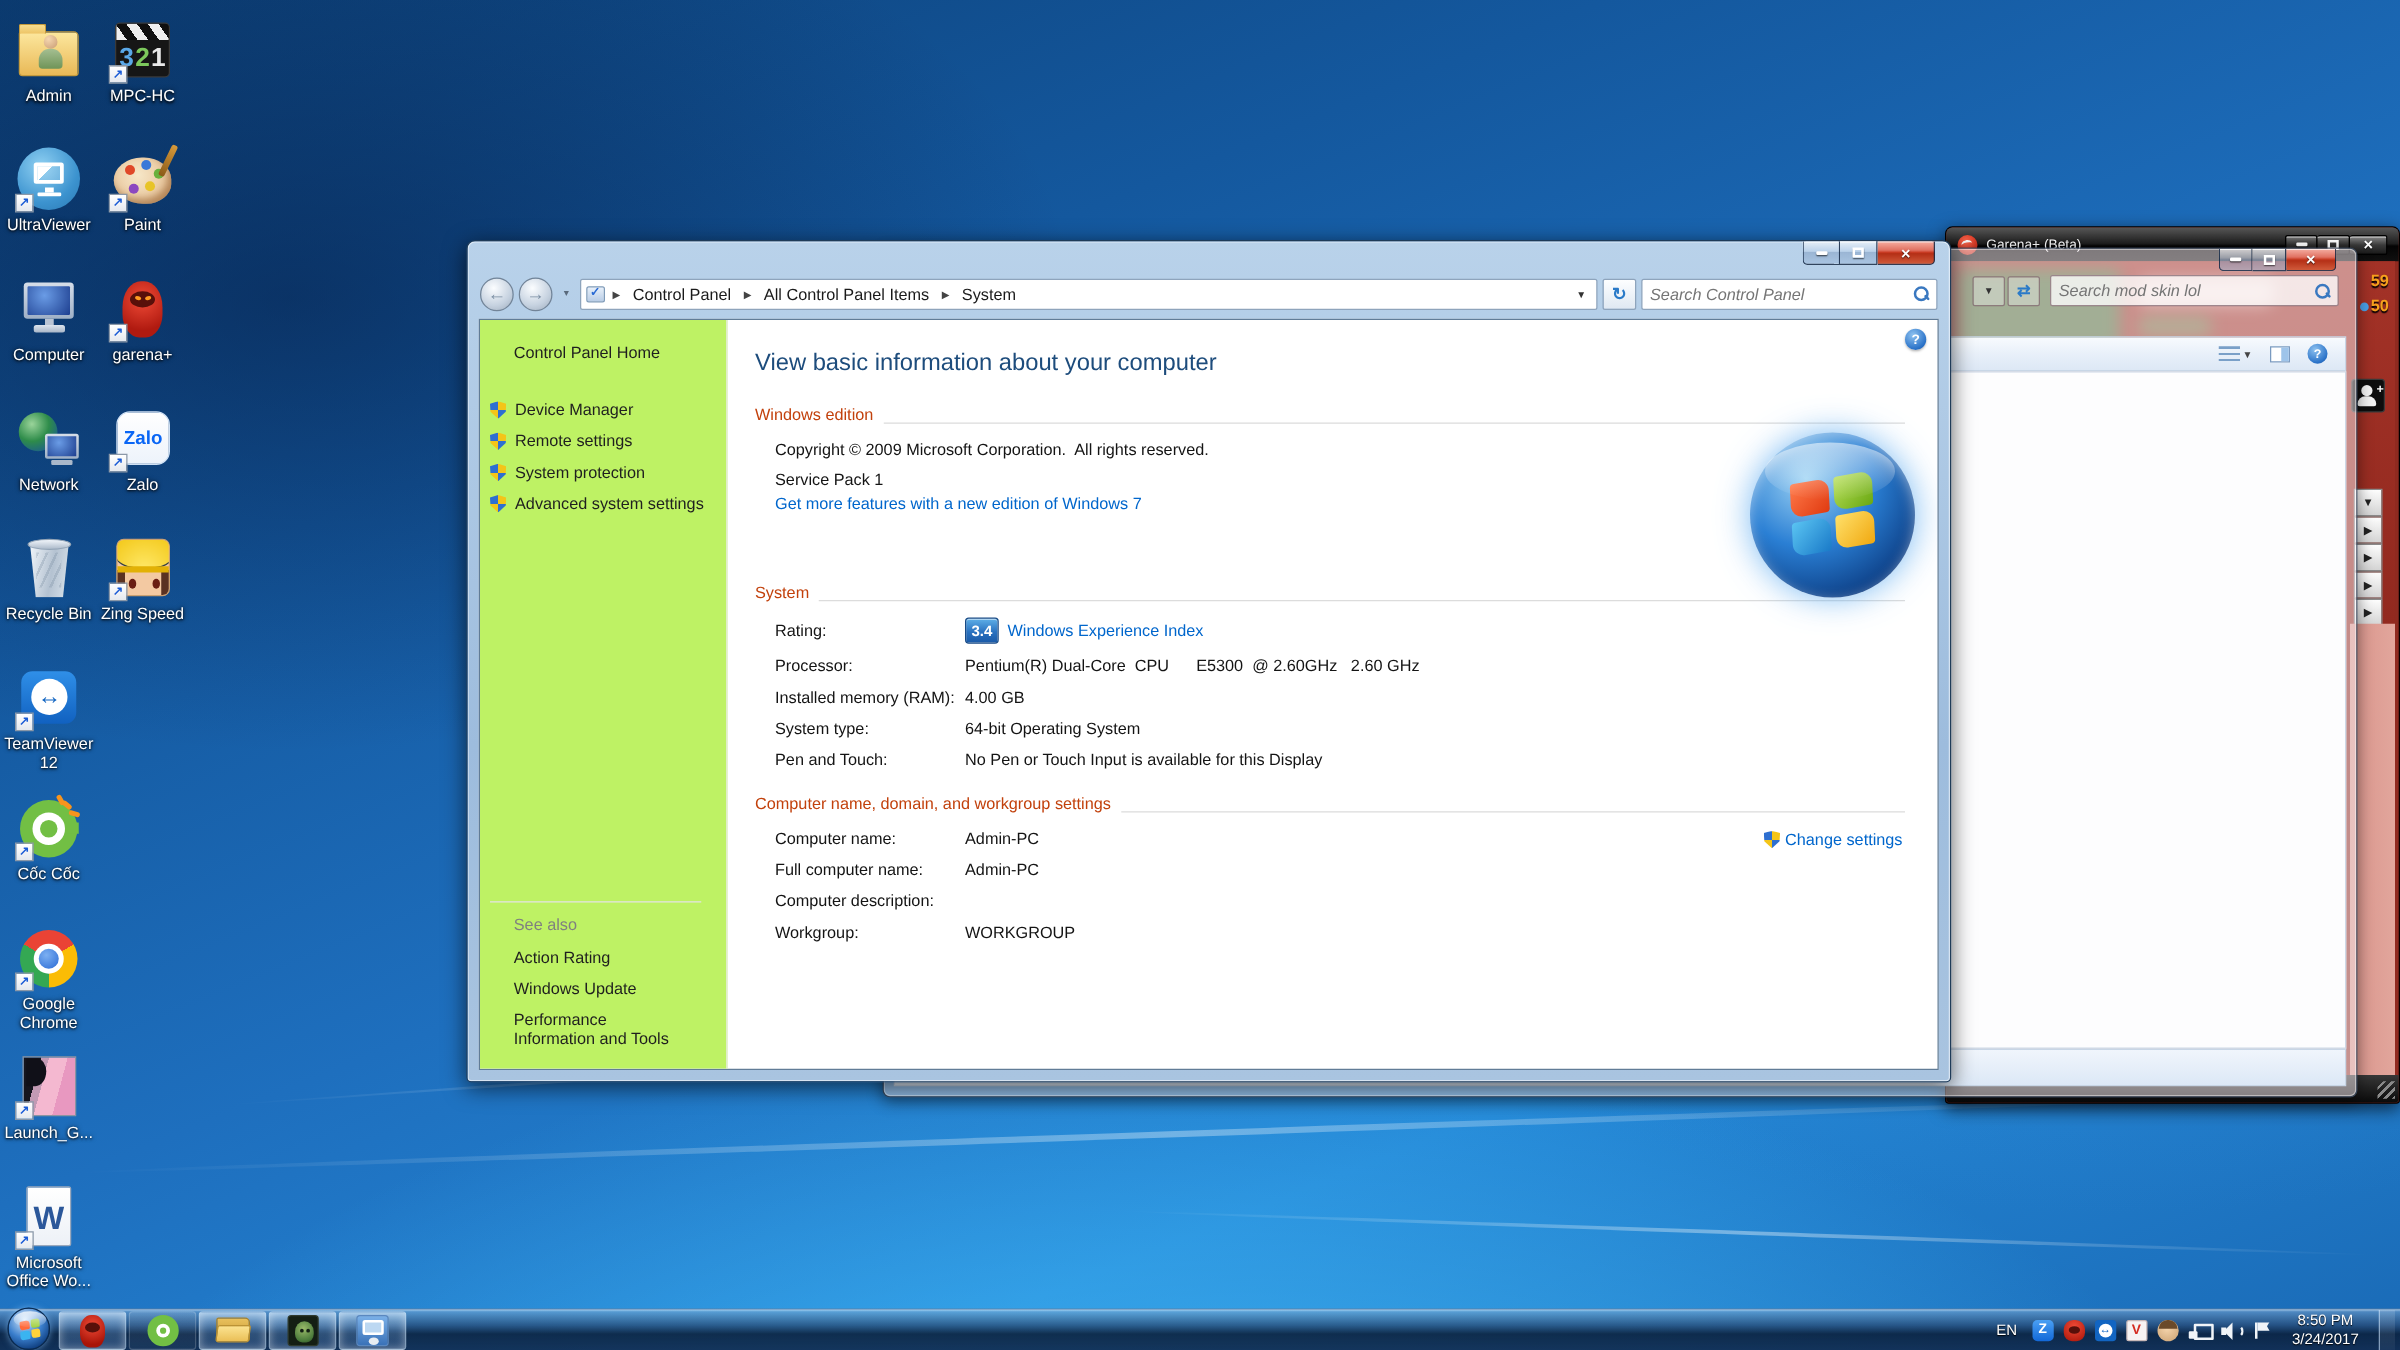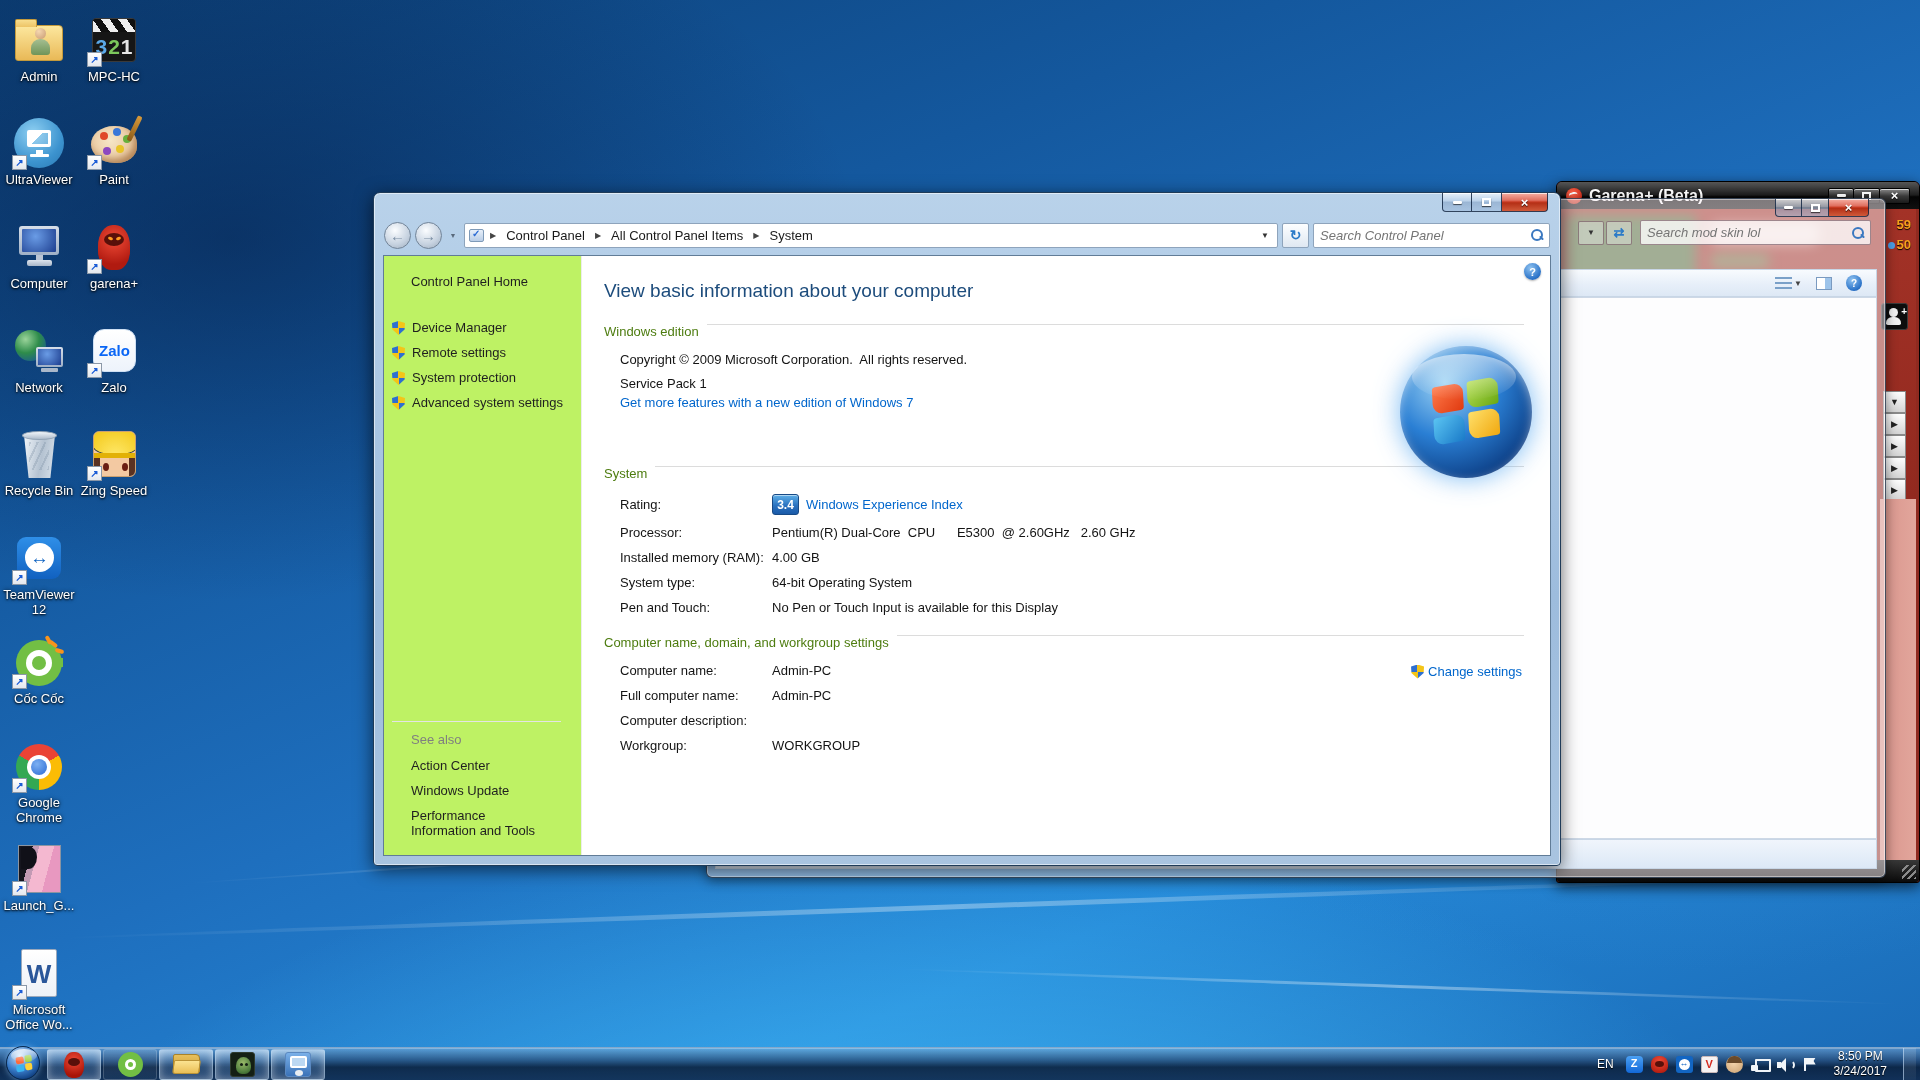--- a/index.html
+++ b/index.html
@@ -189,21 +189,21 @@
   .see-also{position:absolute;left:0;right:12px;bottom:12px}
   .see-line{height:1px;background:#e4e4e4;margin:0 8px 8px 8px}
   .see-title{padding:2px 8px 6px 27px;color:#808080}
   .see-item{padding:5px 8px 5px 27px;cursor:pointer}
 
   .cp-main{position:absolute;left:198px;top:0;right:0;bottom:0;padding:24px 26px 0 22px;font-size:13px;color:#141414}
   .help-btn{position:absolute;right:9px;top:7px;width:17px;height:17px;border-radius:50%;cursor:pointer;
     background:radial-gradient(circle at 38% 30%,#8ec2f0,#2a72c8 70%,#1a4e96);color:#fff;font-weight:bold;
     font-size:11px;display:flex;align-items:center;justify-content:center;box-shadow:0 1px 2px rgba(0,0,0,.3)}
   .cp-title{font-size:19px;color:#1d4c7c;font-weight:normal;margin-bottom:22px}
-  .sec-hdr{display:flex;align-items:flex-start;gap:8px;color:#4d7c0f;margin-bottom:13px}
+  .sec-hdr{display:flex;align-items:flex-end;gap:8px;color:#c2410c;margin-bottom:13px}
   .sec-hdr .line{flex:1;height:1px;background:#dcdcdc}
   .sec-body{padding-left:16px}
   .ed-line{margin-bottom:9px;white-space:pre}
   .sp-line{margin-bottom:4px}
   .link{color:#0066cc;cursor:pointer}
   .ed-wrap{margin-bottom:56px}
   .irow{display:flex;margin-bottom:10px;align-items:center}
   .irow .lab{width:152px;flex:0 0 auto}
   .irow .val{white-space:pre}
   .rating-badge{display:inline-flex;align-items:center;justify-content:center;width:27px;height:21px;
@@ -259,21 +259,21 @@
     background:linear-gradient(#f0f5fc,#dce8f6);border:1px solid #c8d6e6}
 
   
   .win-ga{position:absolute;left:1556px;top:181px;width:364px;height:702px;z-index:2;
     background:#8f2a20;border:1px solid #000;border-radius:6px 6px 3px 3px;box-shadow:0 4px 14px rgba(0,0,0,.65)}
   .ga-title{height:27px;border-radius:5px 5px 0 0;display:flex;align-items:center;gap:7px;padding:0 9px;
     background:linear-gradient(#565656,#1e1e1e 48%,#040404 55%,#101010)}
   .ga-logo{width:16px;height:16px;border-radius:50%;background:radial-gradient(circle at 40% 35%,#ff6a50,#c01808);position:relative;flex:0 0 auto}
   .ga-logo::after{content:"";position:absolute;left:3px;top:4px;width:9px;height:5px;border-radius:50%;
     border-top:2px solid #fff;transform:rotate(-12deg)}
-  .ga-title .t{color:#fff;font-weight:bold;font-size:16px;text-shadow:0 1px 2px #000}
+  .ga-title .t{color:#fff;font-weight:normal;font-size:11px;text-shadow:0 1px 2px #000}
   .ga-caps{position:static;margin-left:auto;display:flex}
   .ga-caps .cap{height:16px;width:26px;border-color:#000;border-top:1px solid #000;border-radius:2px;
     background:linear-gradient(#7a7a7a,#2e2e2e 50%,#141414)}
   .ga-caps .cap.close{width:30px;background:linear-gradient(#8a8a8a,#3a3a3a 50%,#1a1a1a)}
   .ga-body{position:absolute;top:27px;left:3px;right:3px;bottom:22px;overflow:hidden;
     background:linear-gradient(#a33227,#8c261c 60%,#96362c)}
   .ga-blob{position:absolute;filter:blur(6px)}
   .gb1{left:6px;top:6px;width:130px;height:64px;background:#3f7a3c;opacity:.85;border-radius:4px}
   .gb2{left:150px;top:14px;width:110px;height:22px;background:rgba(255,235,230,.5);border-radius:10px}
   .gb3{left:150px;top:44px;width:60px;height:16px;background:rgba(80,160,80,.55);border-radius:8px}
@@ -645,21 +645,21 @@
             <span>System protection</span>
           </div>
           <div class="side-item">
             <span class="shield"></span>
             <span>Advanced system settings</span>
           </div>
         </div>
         <div class="see-also">
           <div class="see-line"></div>
           <div class="see-title">See also</div>
-          <div class="see-item">Action Center</div>
+          <div class="see-item">Action Rating</div>
           <div class="see-item">Windows Update</div>
           <div class="see-item" style="width:178px">Performance Information and Tools</div>
         </div>
       </div>
 
       <div class="cp-main">
         <div class="help-btn">?</div>
         <h1 class="cp-title">View basic information about your computer</h1>
 
         <div class="sec-hdr">

